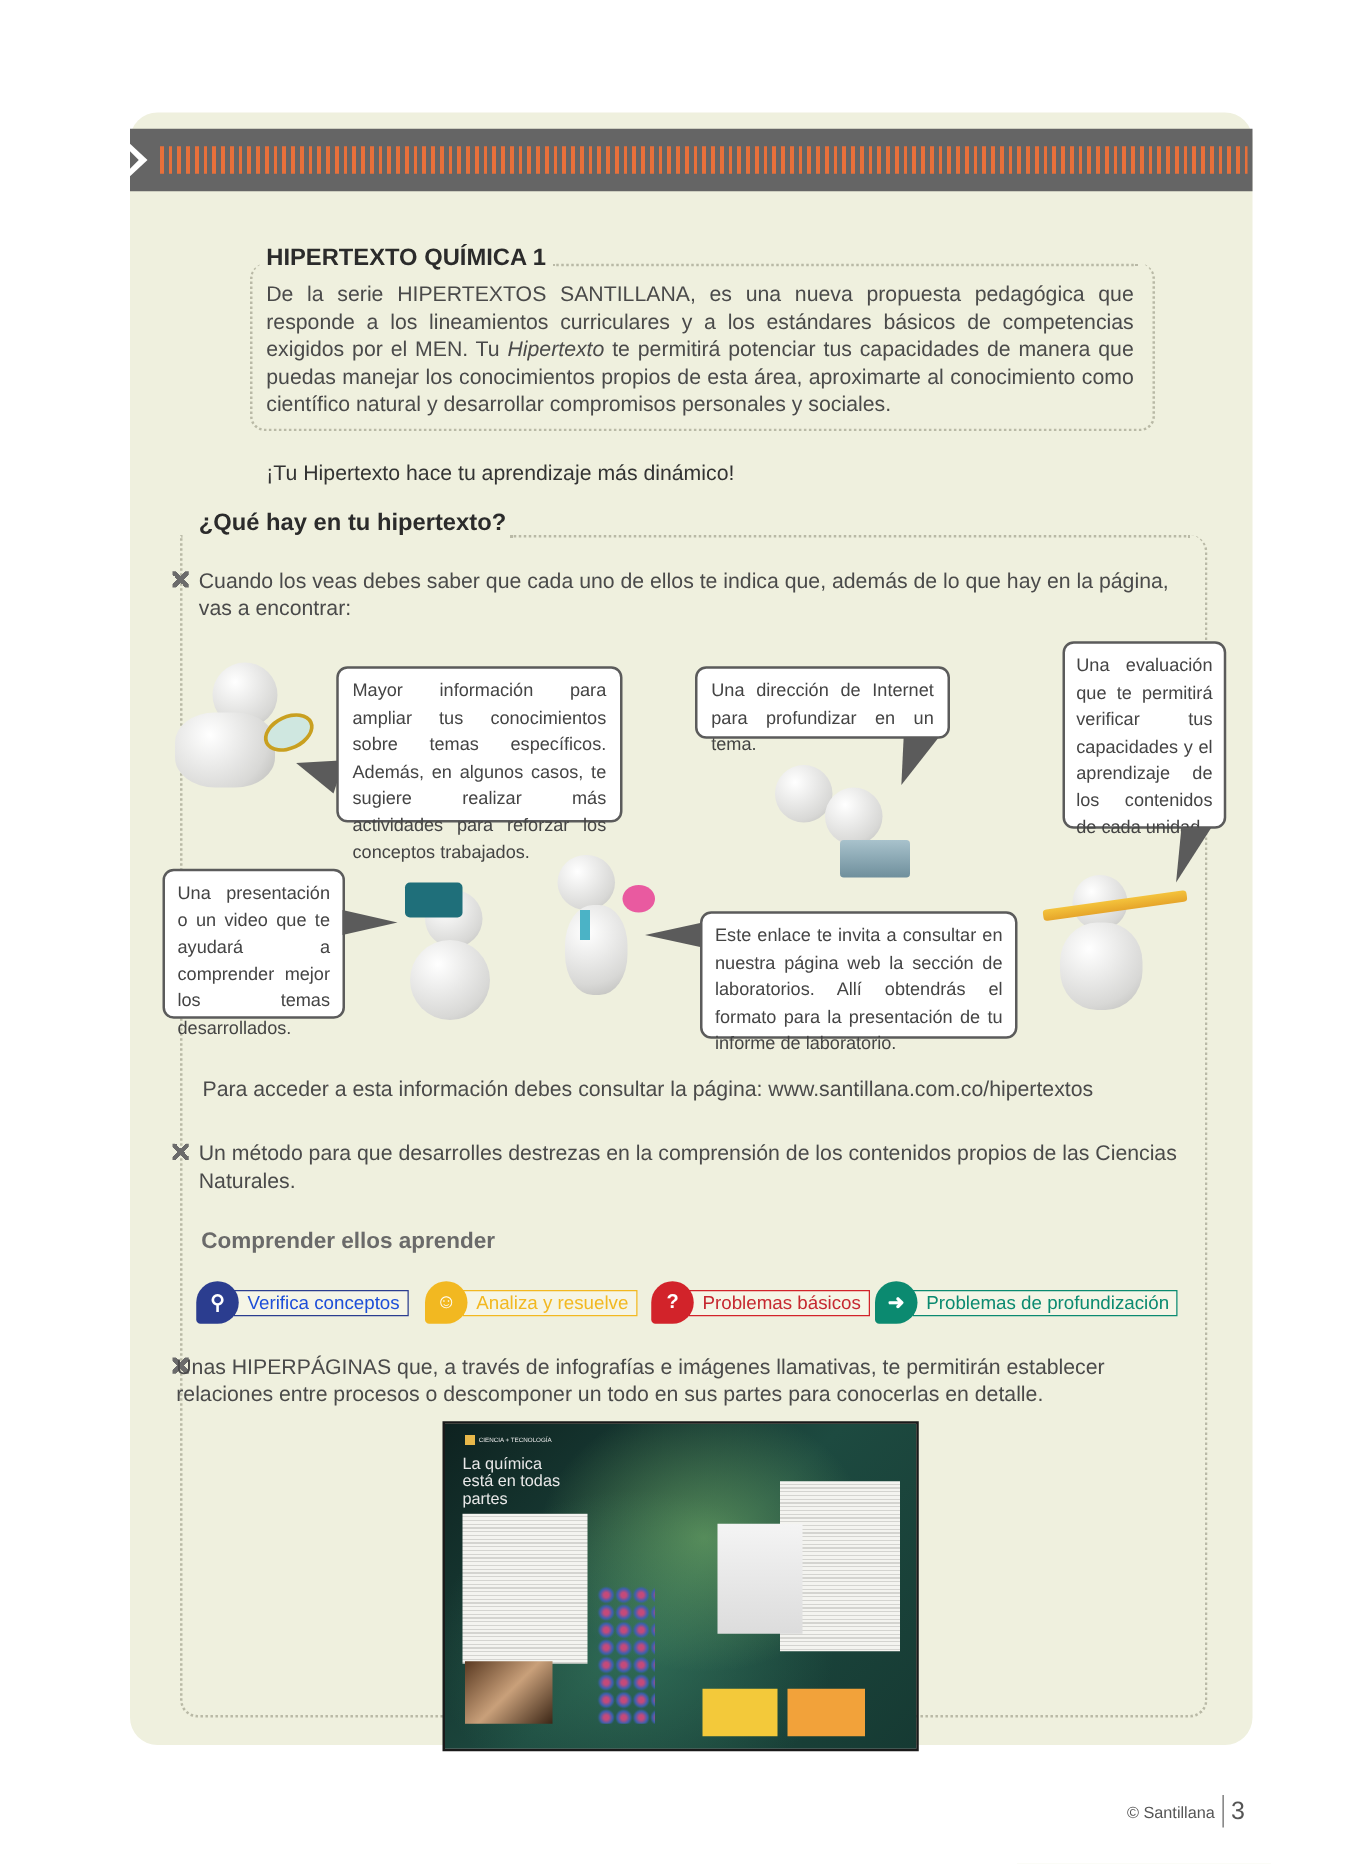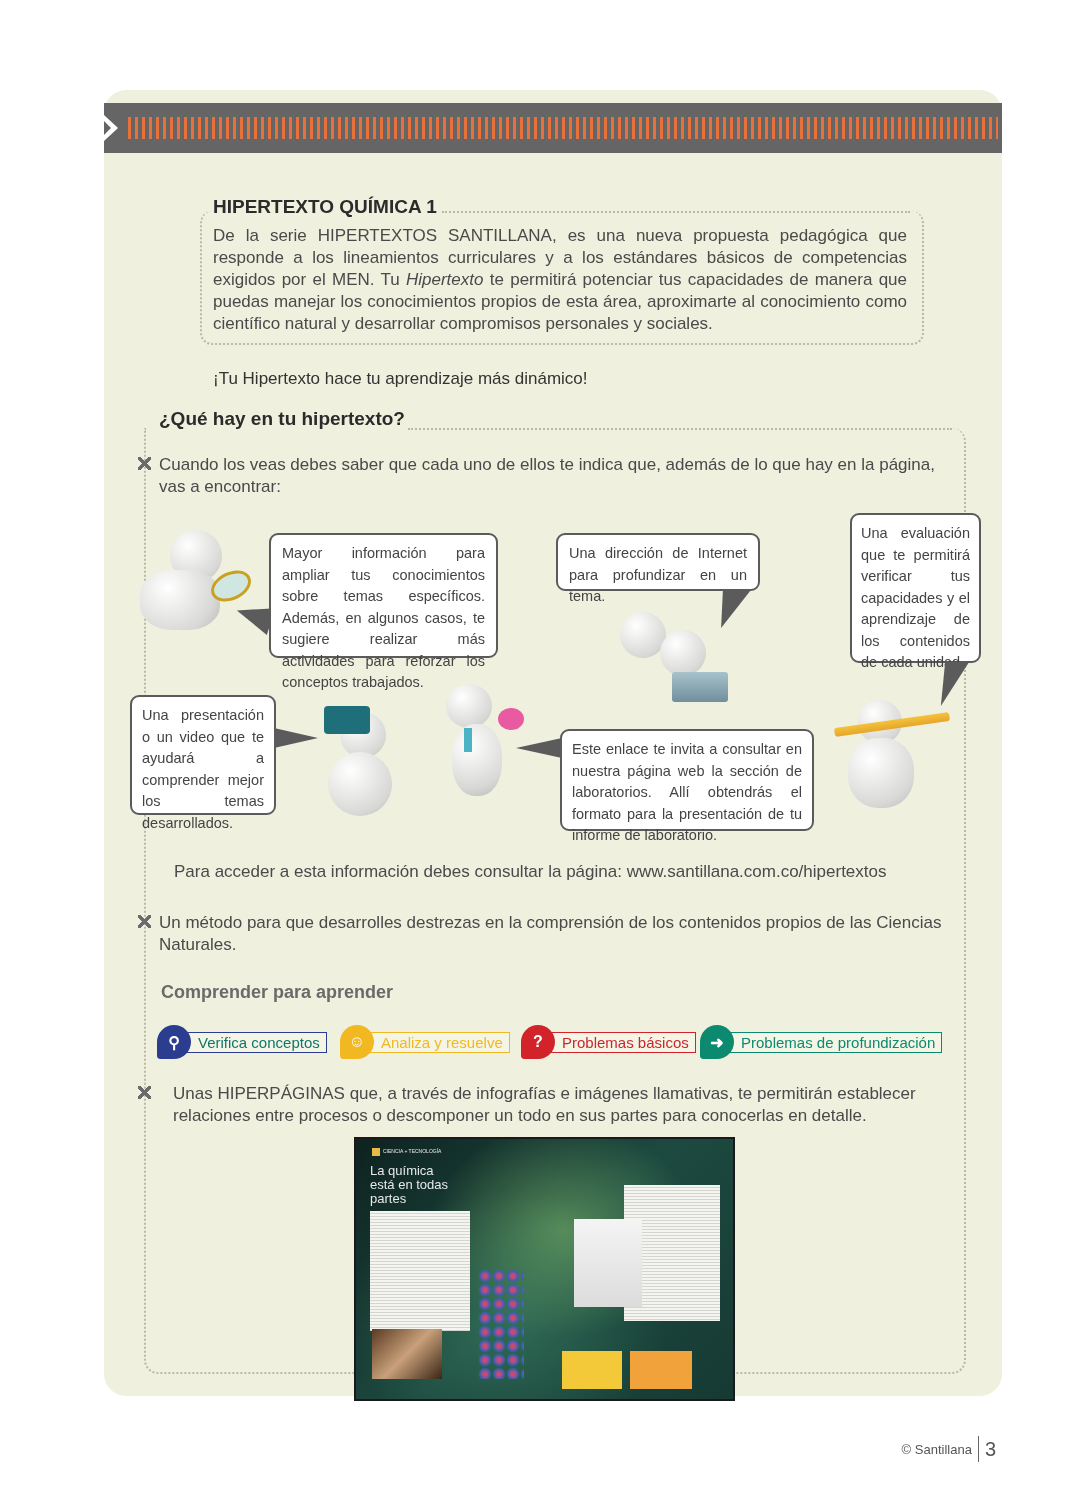--- a/index.html
+++ b/index.html
@@ -166,46 +166,46 @@
 <div class="figure" style="left:328px; top:752px; width:64px; height:64px;"></div>
 <div class="prop" style="left:324px; top:706px; width:46px; height:28px; background:#1f6f7a; border-radius:4px;"></div>
 
 <div class="figure" style="left:446px; top:684px; width:46px; height:44px;"></div>
 <div class="figure" style="left:452px; top:724px; width:50px; height:72px; border-radius:45%;"></div>
 <div class="prop" style="left:464px; top:728px; width:8px; height:24px; background:#4bb3c6;"></div>
 <div class="prop" style="left:498px; top:708px; width:26px; height:22px; background:#e95aa0; border-radius:50%;"></div>
 <div class="tail" style="left:516px; top:738px; border-top:10px solid transparent; border-bottom:10px solid transparent; border-right:46px solid #5b5b5b;"></div>
 <div class="bubble" style="left:560px; top:729px; width:254px; height:102px; padding:8px 10px;">Este enlace te invita a consultar en nuestra página web la sección de laboratorios. Allí obtendrás el formato para la presentación de tu informe de laboratorio.</div>
 
-<div class="para" style="left:162px; top:861px;margin-left:12px;">Para acceder a esta información debes consultar la página: www.santillana.com.co/hipertextos</div>
+<div class="para" style="left:162px; top:861px;">Para acceder a esta información debes consultar la página: www.santillana.com.co/hipertextos</div>
 
 <span class="bullet-icon" style="left:138px; top:915px;"></span>
 <div class="para" style="left:159px; top:912px; width:790px;">Un método para que desarrolles destrezas en la comprensión de los contenidos propios de las Ciencias Naturales.</div>
 
-<div class="para" style="left:161px; top:981px; font-weight:bold; font-size:18px; color:#6a6a6a;">Comprender para aprender</div>
+<div class="para" style="left:161px; top:981px; font-weight:bold; font-size:18px; color:#6a6a6a;">Comprender ellos aprender</div>
 
 <div class="badge" style="left:157px;">
   <span class="blob" style="background:#2b3d8f;">⚲</span>
-  <span class="lbl" style="border-color:#2b3d8f; color:#0f766e;">Verifica conceptos</span>
+  <span class="lbl" style="border-color:#2b3d8f; color:#1d4ed8;">Verifica conceptos</span>
 </div>
 <div class="badge" style="left:340px;">
   <span class="blob" style="background:#f2b821;">☺</span>
   <span class="lbl" style="border-color:#f2b821; color:#f2b821;">Analiza y resuelve</span>
 </div>
 <div class="badge" style="left:521px;">
   <span class="blob" style="background:#d2232a;">?</span>
   <span class="lbl" style="border-color:#d2232a; color:#c62830;">Problemas básicos</span>
 </div>
 <div class="badge" style="left:700px;">
   <span class="blob" style="background:#0b8a70;">➜</span>
   <span class="lbl" style="border-color:#0b8a70; color:#0b8a70;">Problemas de profundización</span>
 </div>
 
 <span class="bullet-icon" style="left:138px; top:1086px;"></span>
-<div class="para" style="left:173px; top:1083px; width:775px;">Unas HIPERPÁGINAS que, a través de infografías e imágenes llamativas, te permitirán establecer relaciones entre procesos o descomponer un todo en sus partes para conocerlas en detalle.</div>
+<div class="para" style="left:141px; top:1083px; width:775px;">Unas HIPERPÁGINAS que, a través de infografías e imágenes llamativas, te permitirán establecer relaciones entre procesos o descomponer un todo en sus partes para conocerlas en detalle.</div>
 
 <div class="hiperpage">
   <div class="hp-tag">CIENCIA + TECNOLOGÍA</div>
   <div class="hp-title" style="width:90px;">La química está en todas partes</div>
   <div class="hp-col lines" style="left:14px; top:72px; width:100px; height:120px;"></div>
   <div class="prop" style="left:16px; top:190px; width:70px; height:50px; background:linear-gradient(135deg,#5a3a22,#c9a07a,#3b2616);"></div>
   <div class="prop" style="left:122px; top:130px; width:46px; height:110px; background:radial-gradient(circle,#c44a7a 20%,#3d5fb0 50%,transparent 70%); background-size:14px 14px;"></div>
   <div class="hp-col lines" style="left:268px; top:46px; width:96px; height:136px;"></div>
   <div class="prop" style="left:218px; top:80px; width:68px; height:88px; background:linear-gradient(#f4f4f4,#dcdcdc);"></div>
   <div class="prop" style="left:206px; top:212px; width:60px; height:38px; background:#f3c93a;"></div>

